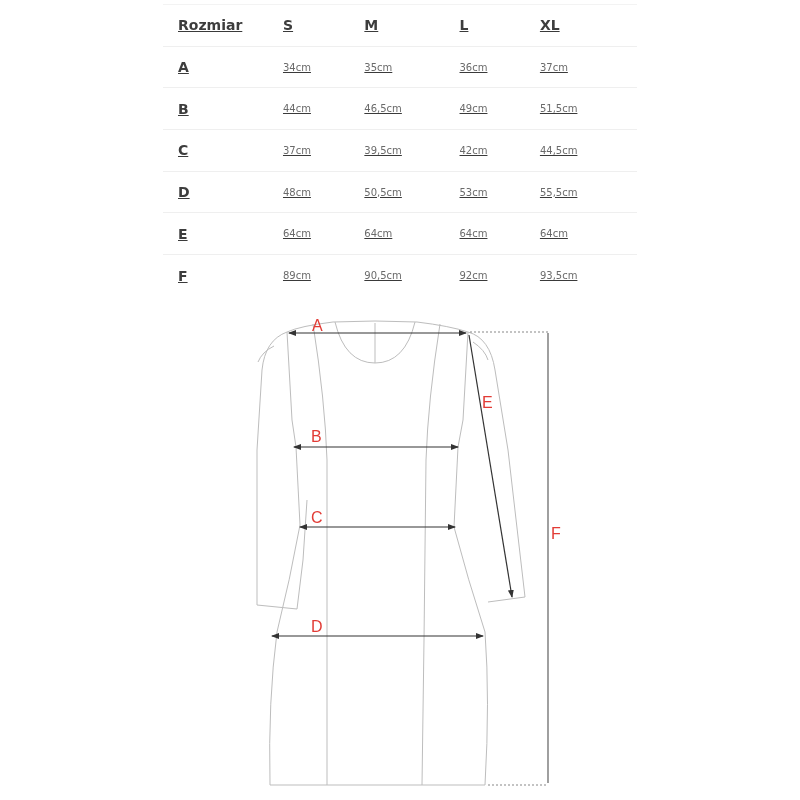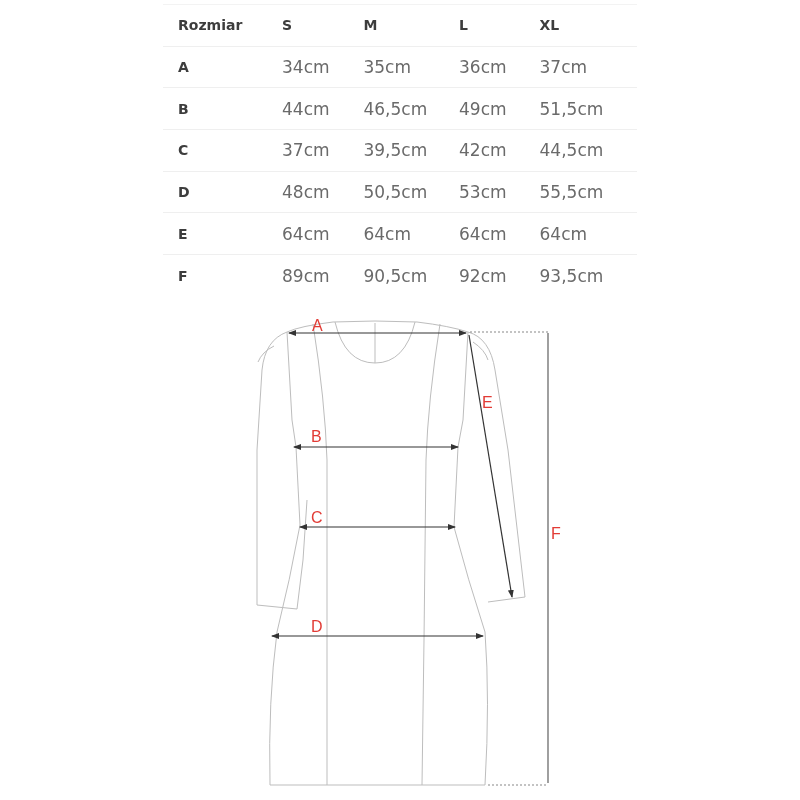--- a/index.html
+++ b/index.html
@@ -1,25 +1,25 @@
 <!DOCTYPE html>
 <html><head>
   <meta charset="utf-8">
   <style>
     html, body { margin: 0; padding: 0; background: #ffffff; }
     body { width: 800px; height: 800px; position: relative; overflow: hidden;
            font-family: "DejaVu Sans", sans-serif; color: #3a3a3a; }
     .size-table { position: absolute; left: 163px; top: 4px; width: 474px; border-collapse: collapse; }
-    .size-table tr { height: 41.7px; border-bottom: 1px solid #efefef; }
+    .size-table tr { height: 41.7px; border-bottom: 1px solid #efefef; text-decoration: underline; }
     .size-table tr:first-child { border-top: 1px solid #f3f3f3; }
     .size-table td, .size-table th { padding: 0; font-size: 14px; text-align: left; vertical-align: middle; }
     .size-table th { font-weight: bold; color: #3d3d3d; }
     .size-table td.rowlabel { font-weight: bold; color: #3d3d3d; padding-left: 15px; }
     .size-table th.rowlabel { padding-left: 15px; }
-    .size-table td.val { color: #6a6a6a; font-size: 17px; }
+    .size-table td.val { color: #6a6a6a; font-size: 10px; }
     .c0 { width: 107px; } .c1 { width: 84px; } .c2 { width: 98px; } .c3 { width: 83px; } .c4 { width: 100px; }
     .diagram { position: absolute; left: 0; top: 300px; width: 800px; height: 500px; }
     .lbl { font-family: "Liberation Sans", sans-serif; font-size: 16px; fill: #e23b35; }
   </style>
 </head>
 <body>
 
 <table class="size-table">
   <tbody>
       <tr>

